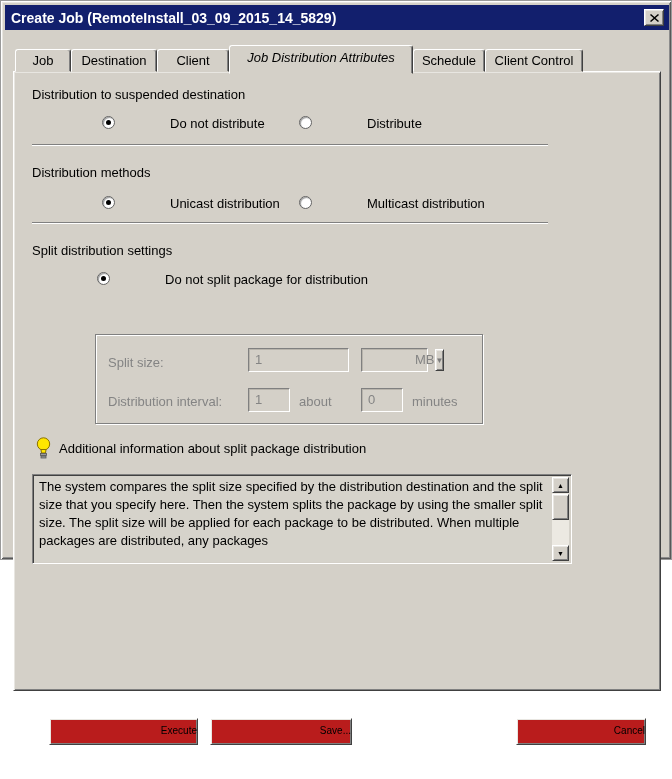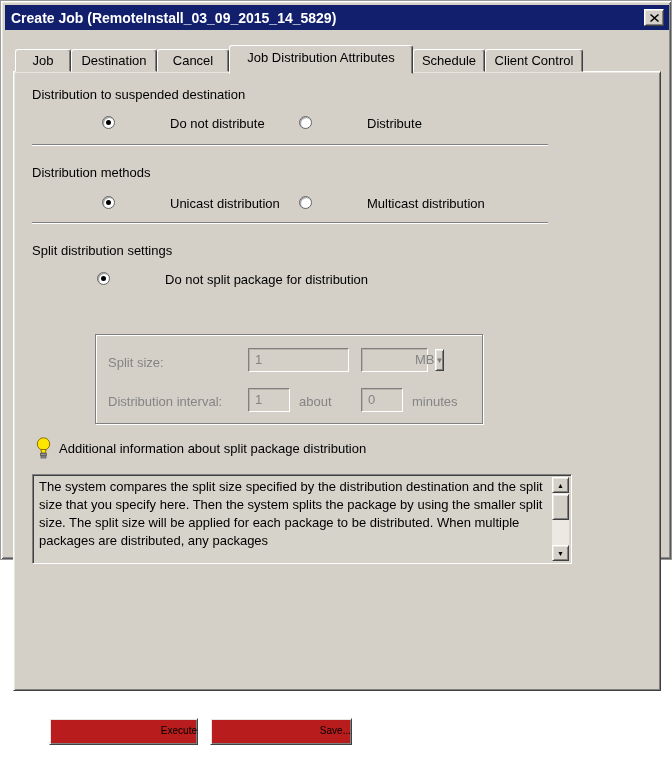--- a/index.html
+++ b/index.html
@@ -39,21 +39,21 @@
     box-shadow: inset -1px 0 0 #808080;
     overflow:hidden; white-space:nowrap;
   }
   .tab.on {
     height:29px; line-height:24px; margin-bottom:-2px; position:relative; z-index:4;
     box-shadow: inset -1px 0 0 #808080, 0 2px 0 #d4d0c8;
   }
   .tab:nth-child(1){ width:56px; }
   .tab:nth-child(2){ width:86px; }
   .tab:nth-child(3){ width:72px; }
-  .tab:nth-child(4){ width:184px; }
+  .tab:nth-child(4){ width:184px;font-style:italic; }
   .tab:nth-child(5){ width:72px; }
   .tab:nth-child(6){ width:98px; }
 
   
   .panel {
     position:absolute; left:12px; top:70px; width:648px; height:620px;
     background:#d4d0c8; z-index:1;
     border:1px solid; border-color:#ffffff #404040 #404040 #ffffff;
     box-shadow: inset 1px 1px 0 #e8e6e1, inset -1px -1px 0 #808080;
   }
@@ -157,21 +157,21 @@
     <div class="close-btn">
       <svg width="9" height="8" viewBox="0 0 9 8">
         <path d="M1 0 L4.5 3 L8 0 L9 1 L5.5 4 L9 7 L8 8 L4.5 5 L1 8 L0 7 L3.5 4 L0 1 Z" fill="#000"></path>
       </svg>
     </div>
   </div>
 
   <div class="tabs">
     <div class="tab">Job</div>
     <div class="tab">Destination</div>
-    <div class="tab">Cancel</div>
+    <div class="tab">Client</div>
     <div class="tab on">Job Distribution Attributes</div>
     <div class="tab">Schedule</div>
     <div class="tab">Client Control</div>
   </div>
 
   <div class="panel">
 
     <div class="sec-title" style="top:15px">Distribution to suspended destination</div>
     <div class="radio-opt" style="left:88px; top:44px">
       <span class="radio on"></span>
@@ -234,14 +234,15 @@
         <div class="sb-btn sb-down">
             <span>▼</span>
           </div>
       </div>
     </div>
 
   </div>
 
   <div class="btn btn-execute">Execute</div>
   <div class="btn btn-save">Save...</div>
+  <div class="btn btn-cancel">Cancel</div>
 
 </div>
 
 </body></html>

